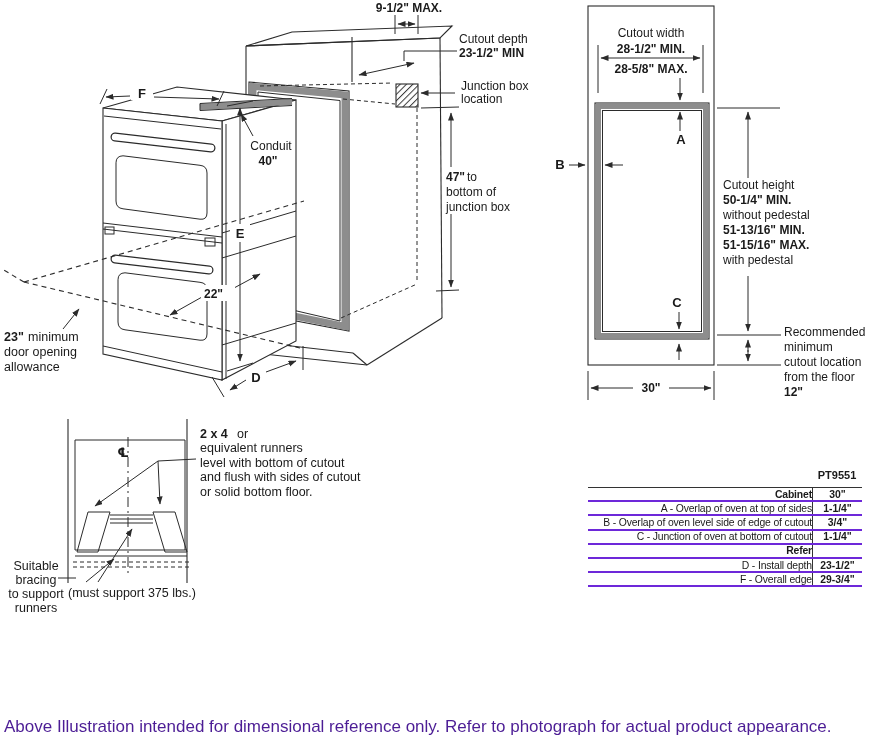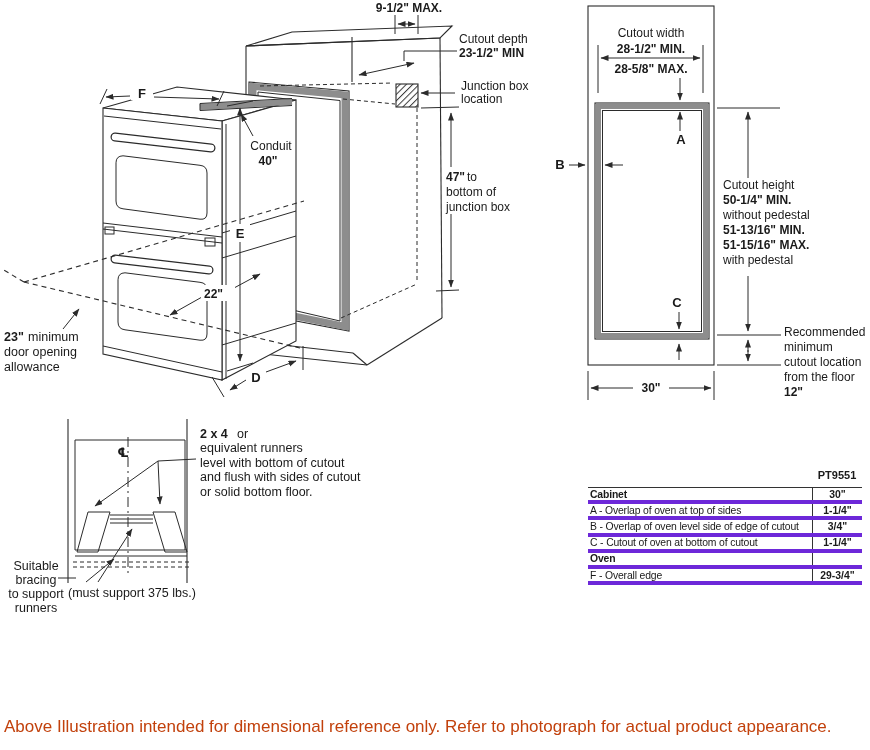--- a/index.html
+++ b/index.html
@@ -15,25 +15,25 @@
   .dash2{stroke:#2b2b2b;stroke-width:1;fill:none;stroke-dasharray:4,3;}
   .white{fill:#ffffff;stroke:#2b2b2b;stroke-width:1.1;}
   .whitefill{fill:#ffffff;stroke:none;}
   .gray{stroke:#8d8d8d;fill:none;}
   
   .dim-table{position:absolute;left:588px;top:469px;width:274px;}
   .dim-table .hdr{display:flex;height:18px;align-items:flex-start;}
   .dim-table .hdr .hlabel{flex:1;}
   .dim-table .hdr .hvalue{width:50px;text-align:center;font-weight:bold;font-size:11px;padding-bottom:2px;}
   .dim-table .rows{border-top:1px solid #333;}
-  .dim-table .trow{display:flex;border-bottom:4px solid #6d28d9;height:12.2px;align-items:center;}
+  .dim-table .trow{display:flex;border-bottom:2px solid #6d28d9;height:12.2px;align-items:center;text-align:right;}
   .dim-table .tlabel{flex:1;font-size:10.4px;letter-spacing:-0.15px;padding-left:2px;white-space:nowrap;overflow:hidden;}
   .dim-table .tvalue{width:49px;border-left:1px solid #333;align-self:stretch;display:flex;align-items:center;justify-content:center;font-size:10.4px;font-weight:bold;}
   .dim-table .sec .tlabel{font-weight:bold;}
-  .footer-note{position:absolute;left:4px;top:717px;width:864px;font-size:17px;color:#c2410c;white-space:nowrap;}
+  .footer-note{position:absolute;left:4px;top:717px;width:864px;font-size:17px;color:#4c1d95;white-space:nowrap;}
 </style>
 </head>
 <body>
 
 <div class="canvas">
 
 <svg width="870" height="712" viewBox="0 0 870 712">
   <defs>
     <marker id="ah" markerWidth="9" markerHeight="8" refX="7.5" refY="3" orient="auto-start-reverse" markerUnits="userSpaceOnUse">
       <path d="M0,0 L8,3 L0,6 Z" fill="#2b2b2b"></path>
@@ -329,26 +329,30 @@
       </div>
       <div class="trow">
         <div class="tlabel">A - Overlap of oven at top of sides</div>
         <div class="tvalue">1-1/4"</div>
       </div>
       <div class="trow">
         <div class="tlabel">B - Overlap of oven level side of edge of cutout</div>
         <div class="tvalue">3/4"</div>
       </div>
       <div class="trow">
-        <div class="tlabel">C - Cutout of oven at bottom of cutout</div>
+        <div class="tlabel">C - Junction of oven at bottom of cutout</div>
         <div class="tvalue">1-1/4"</div>
       </div>
       <div class="trow sec">
-        <div class="tlabel">Oven</div>
+        <div class="tlabel">Refer</div>
         <div class="tvalue"></div>
+      </div>
+      <div class="trow">
+        <div class="tlabel">D - Install depth</div>
+        <div class="tvalue">23-1/2"</div>
       </div>
       <div class="trow">
         <div class="tlabel">F - Overall edge</div>
         <div class="tvalue">29-3/4"</div>
       </div>
     </div>
   </div>
 
   <div class="footer-note">Above Illustration intended for dimensional reference only. Refer to photograph for actual product appearance.</div>
 

